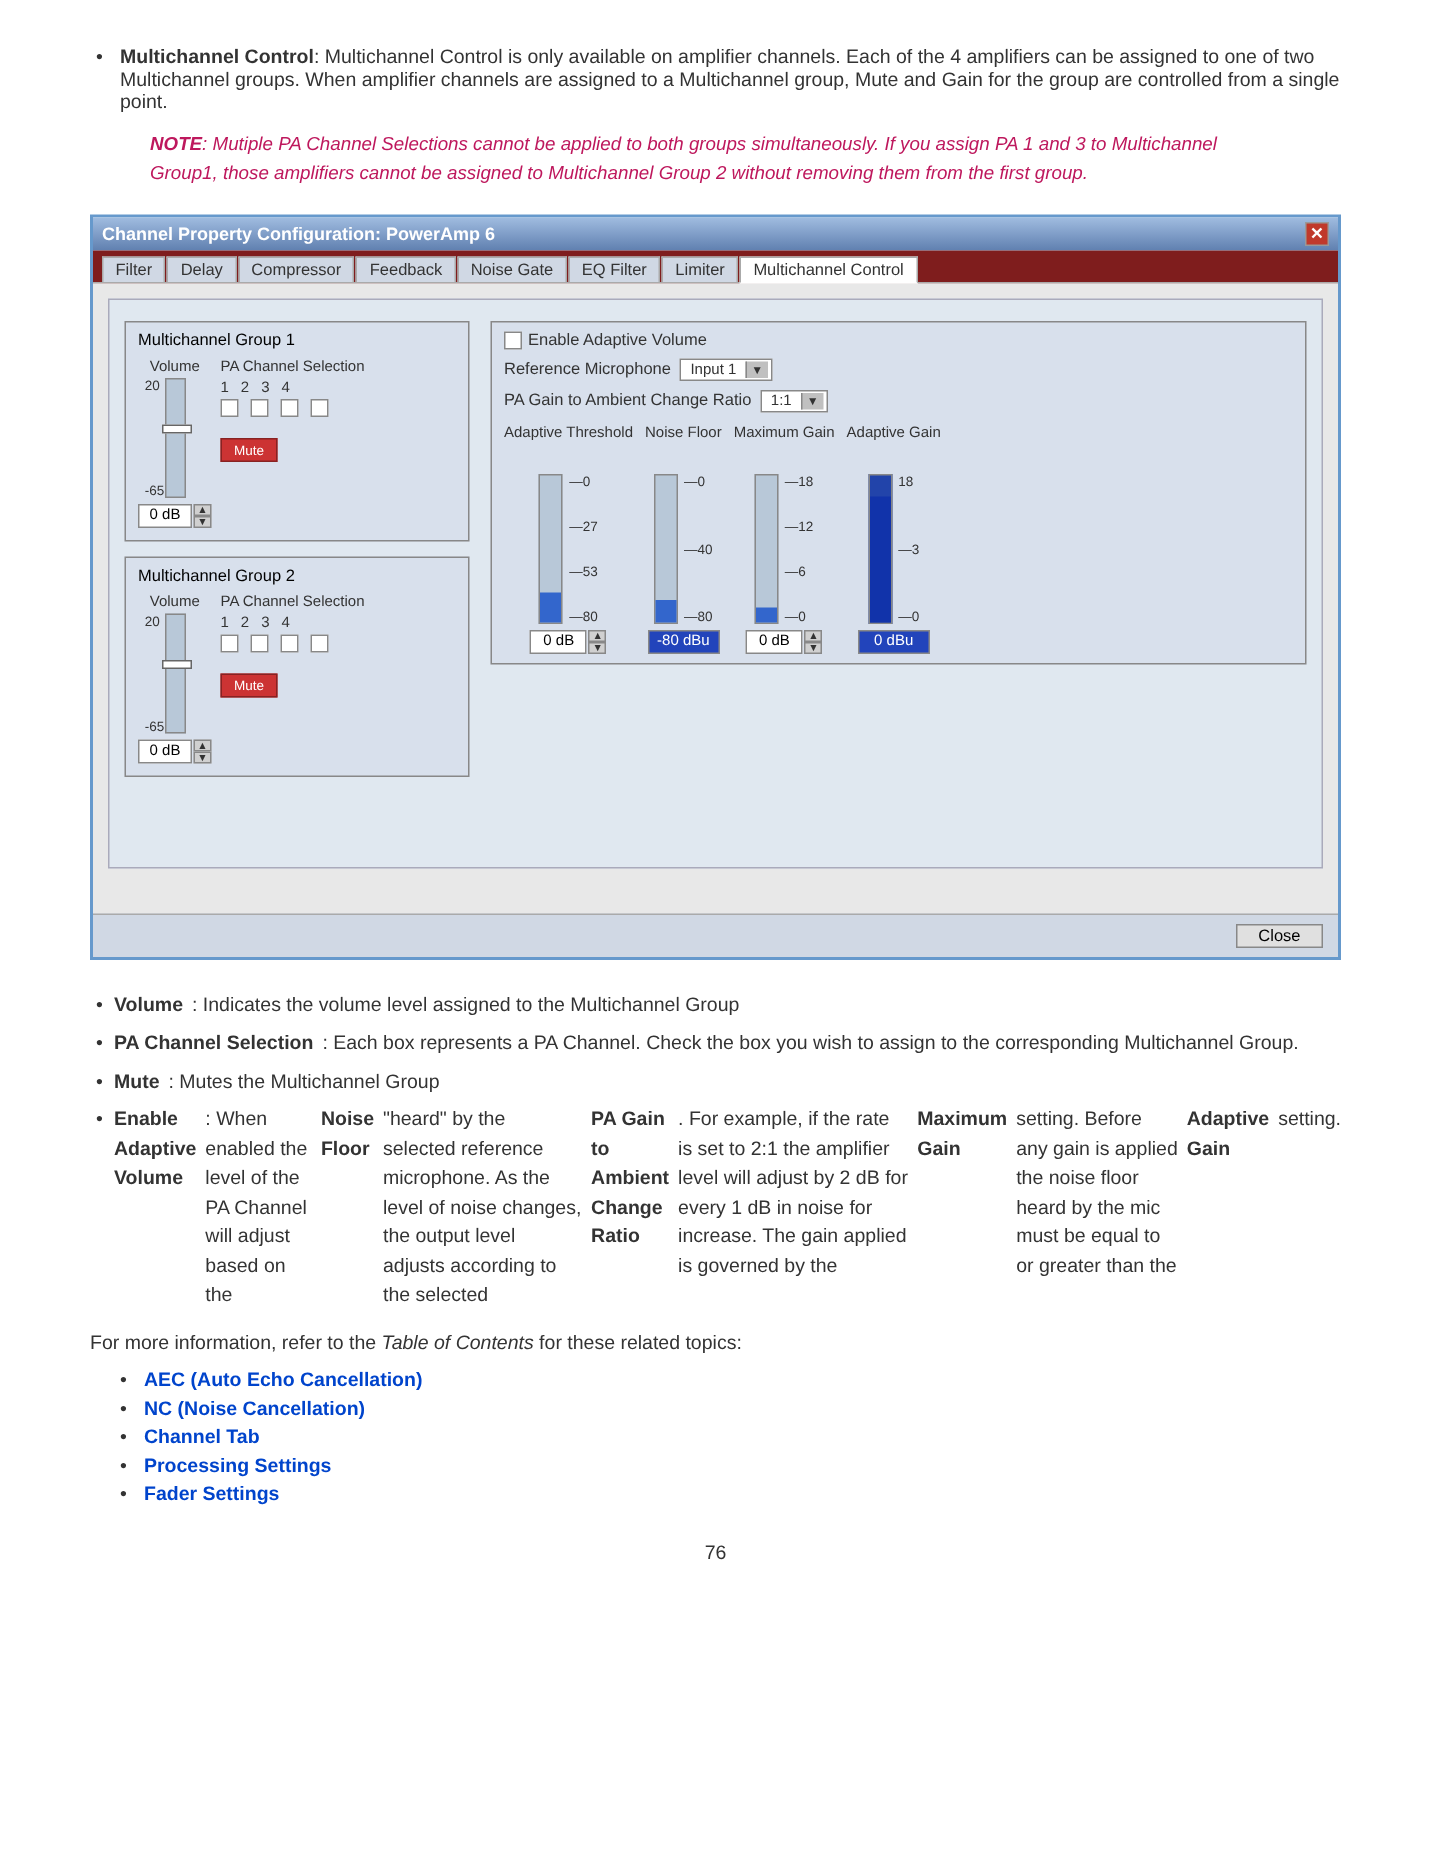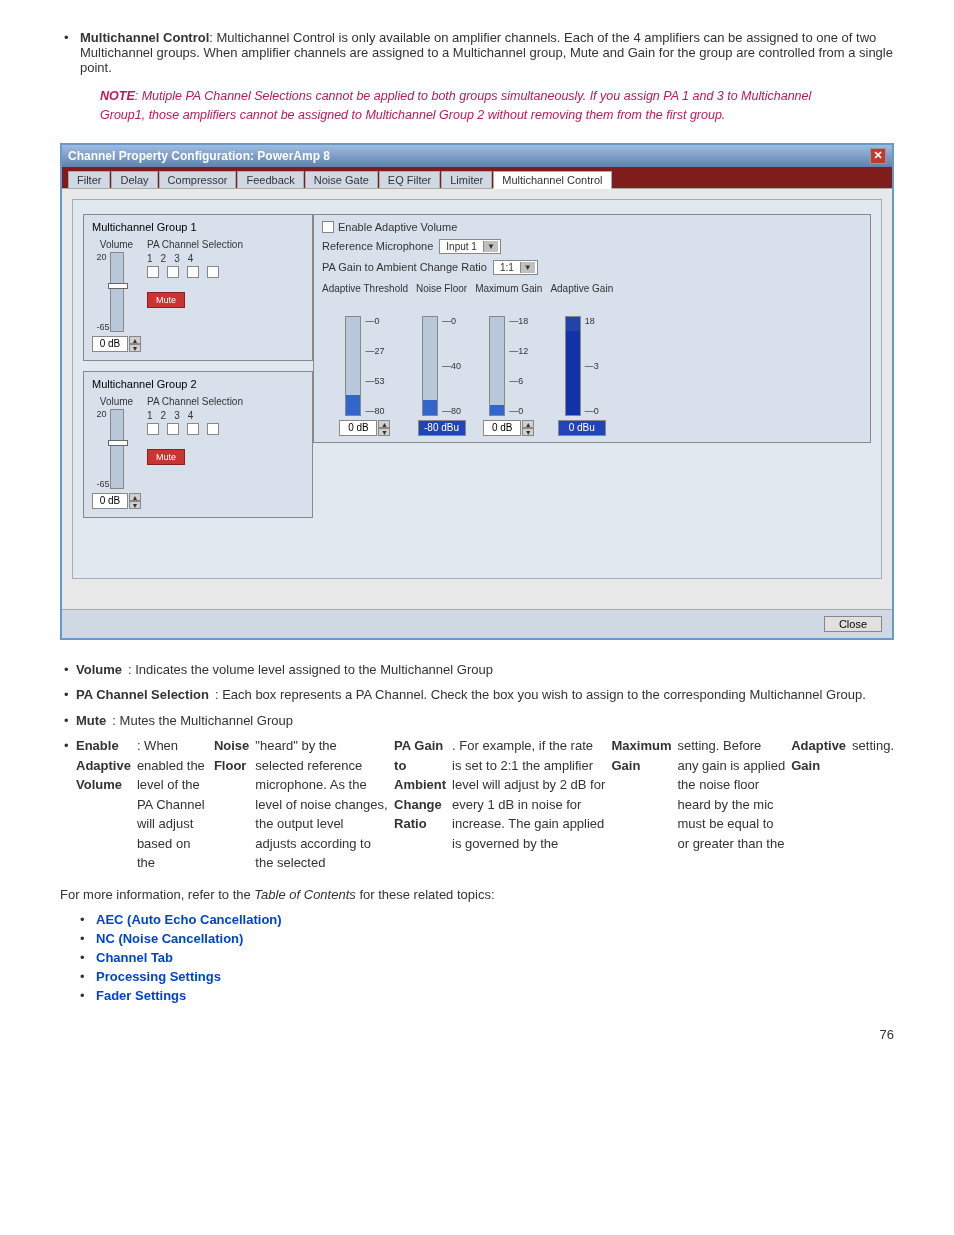--- a/index.html
+++ b/index.html
@@ -94,20 +94,21 @@
       background: #e0e8f0;
       border: 1px solid #aab;
       padding: 14px 10px 10px 10px;
       margin: 0;
       min-height: 380px;
     }
 
     
     .dialog-columns {
       display: flex;
+      gap: 14px;
       align-items: flex-start;
     }
     .col-left {
       width: 230px;
       flex-shrink: 0;
     }
     .col-right {
       flex: 1;
     }
 
@@ -367,21 +368,21 @@
       position: relative;
       padding-left: 16px;
       font-size: 13px;
     }
     .related-item::before {
       content: '•';
       position: absolute;
       left: 0;
     }
     .page-num {
-      text-align: right;
+      text-align: center;
       margin-top: 24px;
       font-size: 13px;
     }
     .italic { font-style: italic; }
     .orange { color: #be185d; font-style: italic; }
     .blue { color: #0044cc; }
   </style>
 </head>
 <body>
 
@@ -390,21 +391,21 @@
   <div class="bullet-item">
     <span class="bold">Multichannel Control</span><span>: Multichannel Control is only available on amplifier channels. Each of the 4 amplifiers can be assigned to one of two Multichannel groups. When amplifier channels are assigned to a Multichannel group, Mute and Gain for the group are controlled from a single point.</span>
   </div>
 
   <div class="note-box orange">
     <span class="note-label">NOTE</span><span>: Mutiple PA Channel Selections cannot be applied to both groups simultaneously. If you assign PA 1 and 3 to Multichannel Group1, those amplifiers cannot be assigned to Multichannel Group 2 without removing them from the first group.</span>
   </div>
 
   <div class="dialog-wrapper">
     <div class="dialog-titlebar">
-      <span>Channel Property Configuration: PowerAmp 8</span>
+      <span>Channel Property Configuration: PowerAmp 6</span>
       <div class="dialog-close-btn">✕</div>
     </div>
     <div class="dialog-tabs">
       <div class="dialog-tab">Filter</div>
       <div class="dialog-tab">Delay</div>
       <div class="dialog-tab">Compressor</div>
       <div class="dialog-tab">Feedback</div>
       <div class="dialog-tab">Noise Gate</div>
       <div class="dialog-tab">EQ Filter</div>
       <div class="dialog-tab">Limiter</div>

